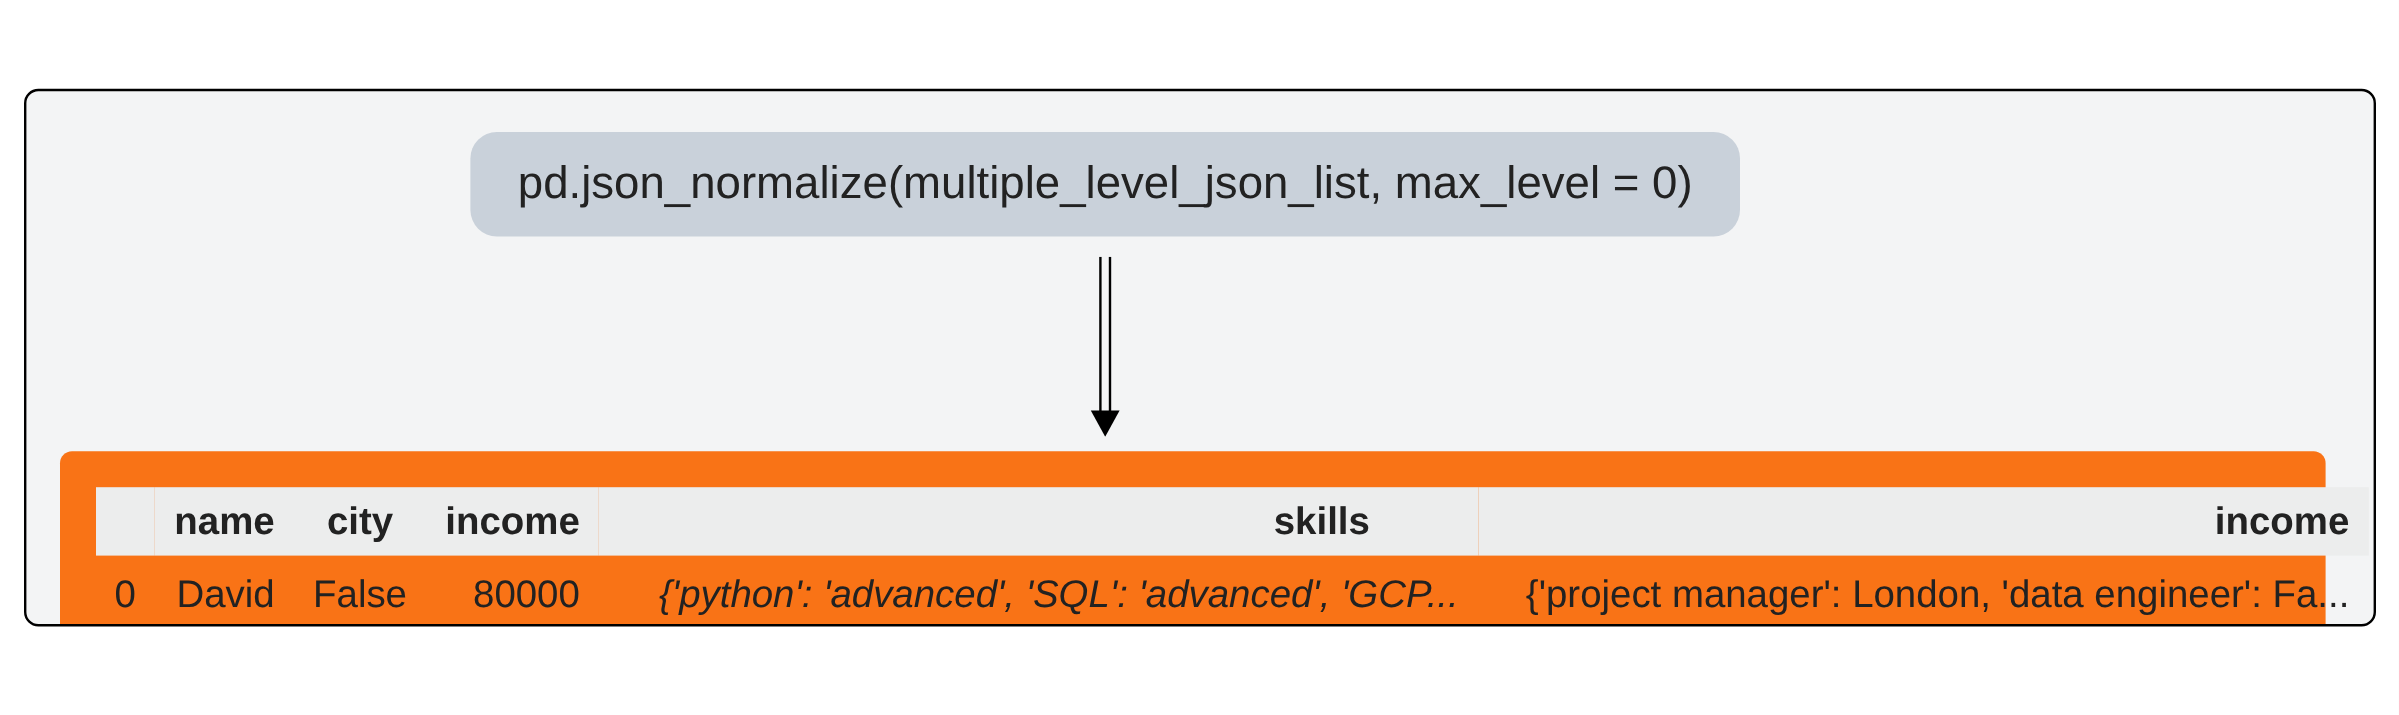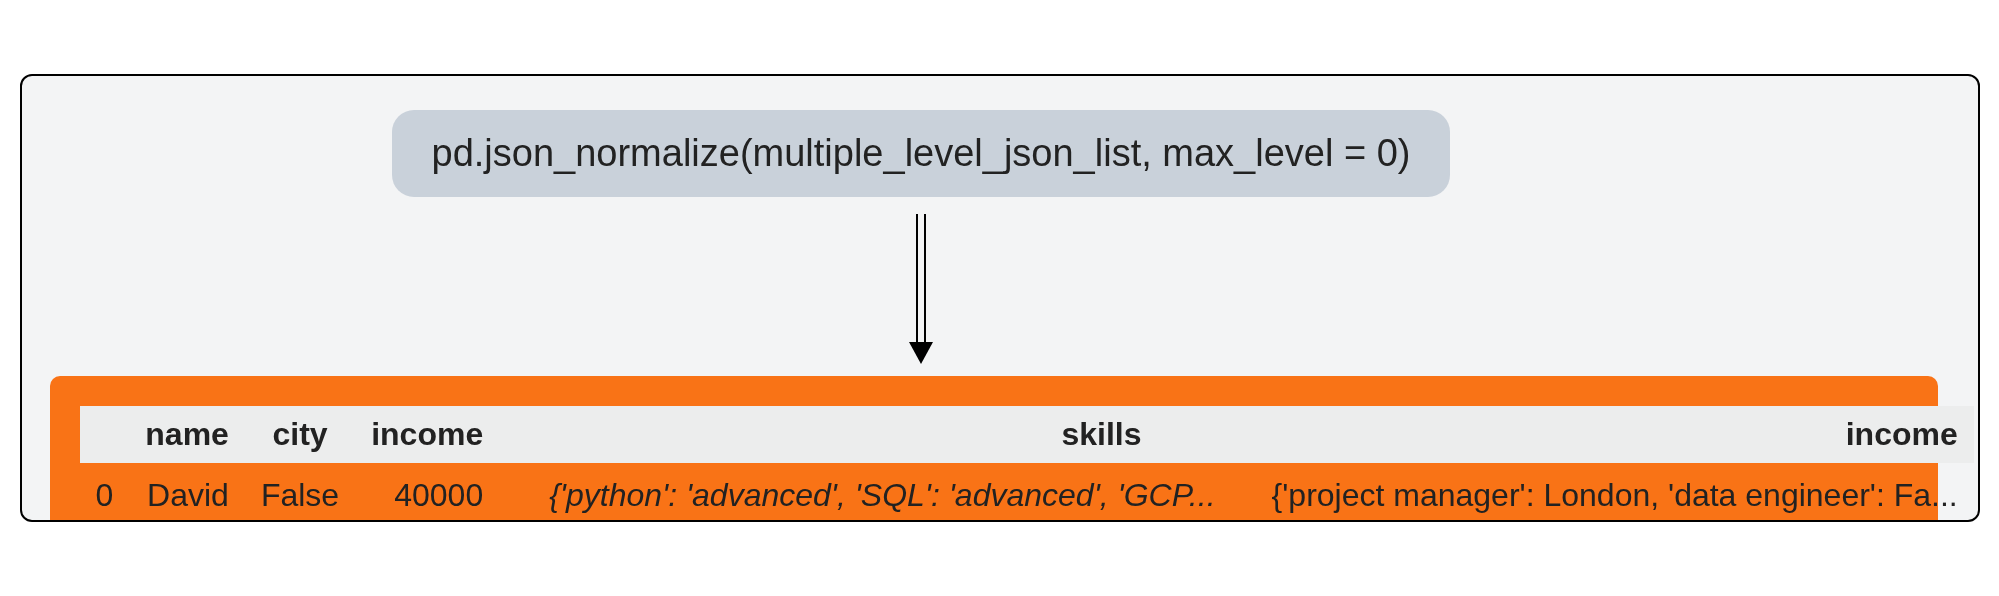--- a/index.html
+++ b/index.html
@@ -104,21 +104,21 @@
           <th class="income-col">income</th>
           <th class="skills-col">skills</th>
           <th class="roles-col">income</th>
         </tr>
       </thead>
       <tbody>
         <tr>
           <td class="idx-cell">0</td>
           <td class="name-cell">David</td>
           <td>False</td>
-          <td>40000</td>
+          <td>80000</td>
           <td class="skills-cell">{'python': 'advanced', 'SQL': 'advanced', 'GCP...</td>
           <td class="roles-cell">{'project manager': London, 'data engineer': Fa...</td>
         </tr>
       </tbody>
     </table>
   </div>
 
 </div>
 
 </body></html>

